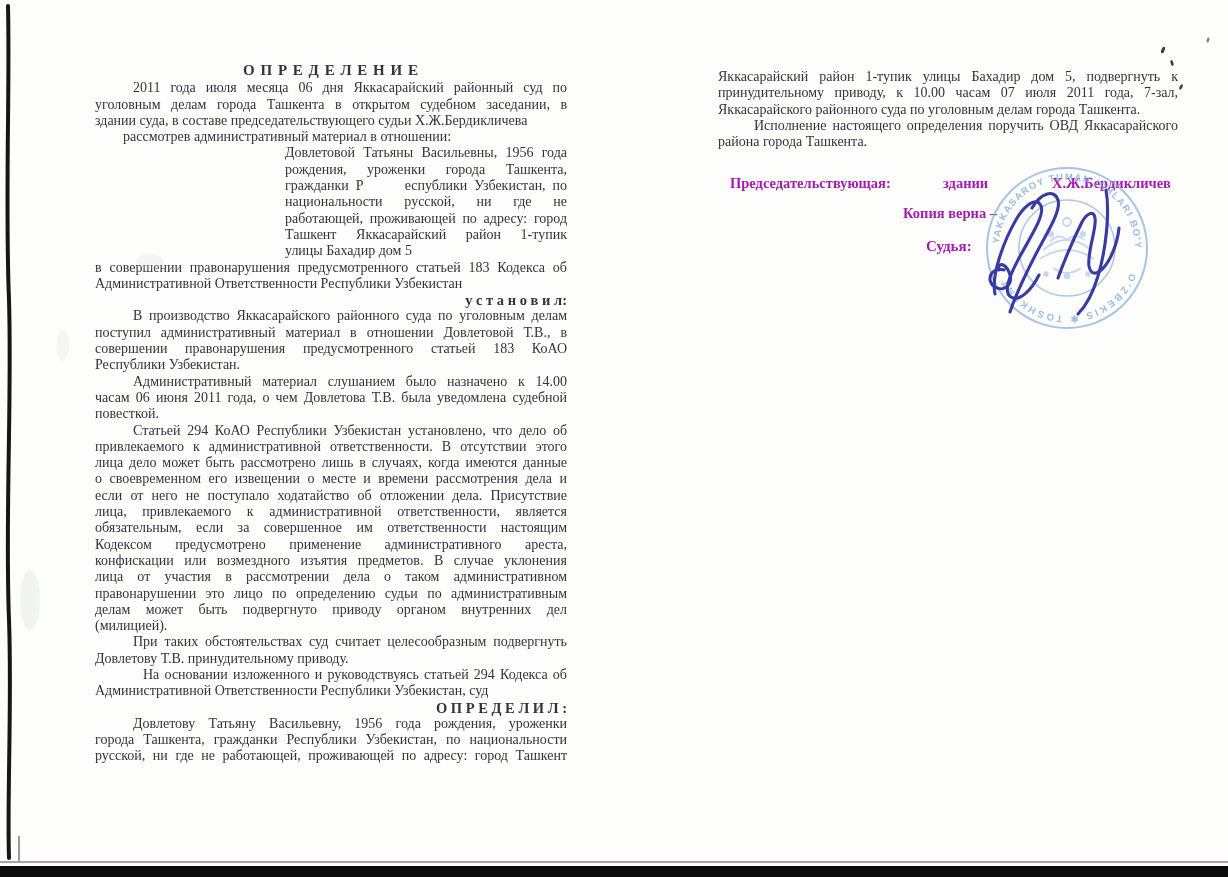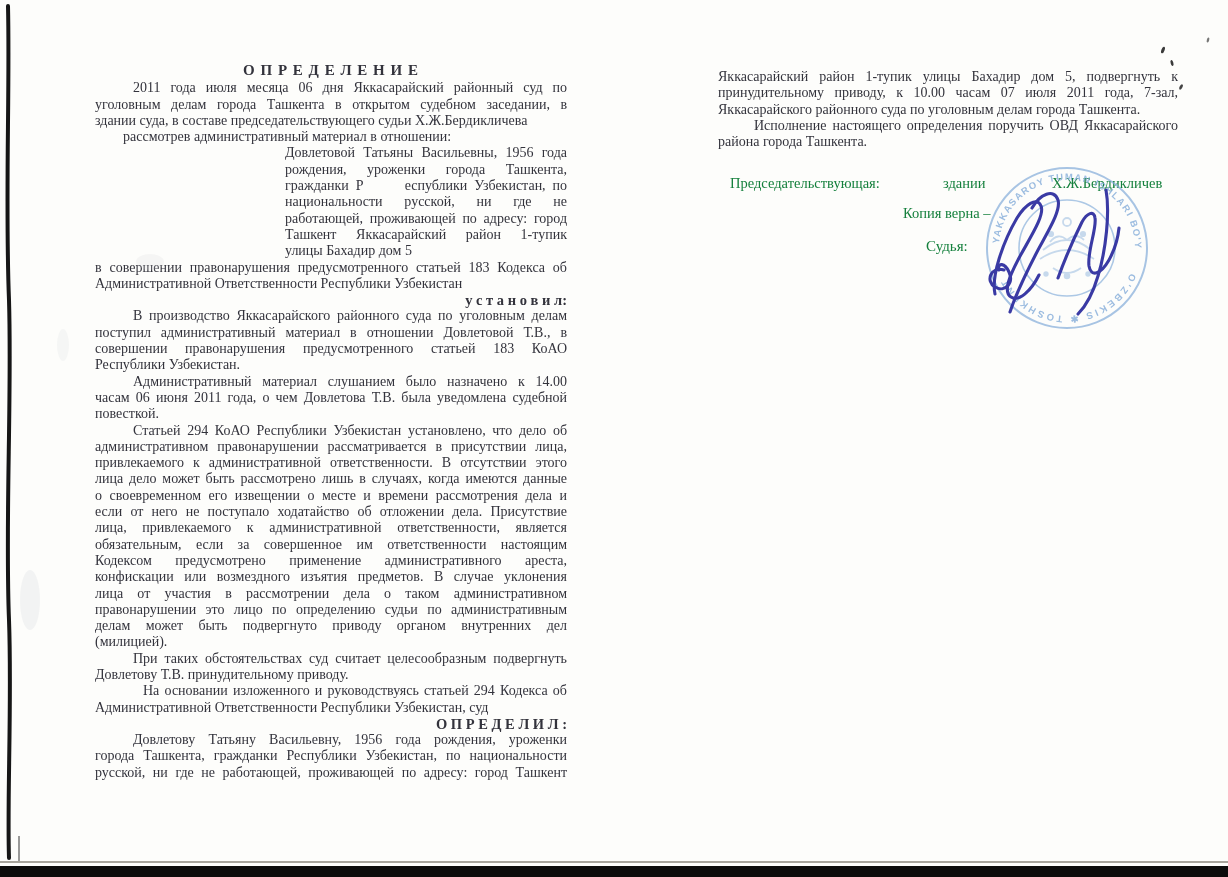--- a/index.html
+++ b/index.html
@@ -11,21 +11,21 @@
   }
   .col{position:absolute;font-size:14px;line-height:16.3px;}
   .col-left{left:95px;top:62px;width:472px;}
   .col-right{left:718px;top:69px;width:460px;}
   .blk{margin:0;}
   .ln{white-space:pre-wrap;text-align:left;}
   .ln.j{text-align:justify;text-align-last:justify;}
   .title{text-align:center;font-weight:700;font-size:15px;letter-spacing:1px;margin-bottom:2px;}
   .heading{text-align:right;font-weight:700;font-size:14.5px;}
   .inset{margin-left:190px;width:282px;}
-  .sig-label{position:absolute;font-weight:400;font-size:14.5px;color:#15803d;white-space:nowrap;}
+  .sig-label{position:absolute;font-weight:700;font-size:14.5px;color:#a21caf;white-space:nowrap;}
   #presiding{left:730px;top:175px;}
   #sig-word{left:943px;top:175px;}
   #judge-name{left:1052px;top:175px;}
   #copy-label{left:903px;top:205px;}
   #judge-label{left:926px;top:238px;font-size:15px;}
   #stamp-overlay{position:absolute;left:920px;top:150px;width:270px;height:240px;}
   #artifacts{position:absolute;left:0;top:0;width:1228px;height:877px;pointer-events:none;}
   .bottom-line{position:absolute;left:0;top:861px;width:1228px;height:2px;background:#a7a49c;}
   .bottom-bar{position:absolute;left:0;top:866px;width:1228px;height:11px;background:#0b0b0b;}
 </style>
@@ -64,21 +64,20 @@
         <div class="ln j">совершении правонарушения предусмотренного статьей 183 КоАО</div>
         <div class="ln">Республики Узбекистан.</div>
       </div>
       <div class="blk">
         <div class="ln j" style="text-indent: 38px;">Административный материал слушанием было назначено к 14.00</div>
         <div class="ln j">часам 06 июня 2011 года, о чем Довлетова Т.В. была уведомлена судебной</div>
         <div class="ln">повесткой.</div>
       </div>
       <div class="blk">
         <div class="ln j" style="text-indent: 38px; font-family: Liberation Serif, serif;">Статьей 294 КоАО Республики Узбекистан установлено, что дело об</div>
-        <div class="ln j">административном правонарушении рассматривается в присутствии лица,</div>
         <div class="ln j">привлекаемого к административной ответственности. В отсутствии этого</div>
         <div class="ln j">лица дело может быть рассмотрено лишь в случаях, когда имеются данные</div>
         <div class="ln j">о своевременном его извещении о месте и времени рассмотрения дела и</div>
         <div class="ln j">если от него не поступало ходатайство об отложении дела. Присутствие</div>
         <div class="ln j">лица, привлекаемого к административной ответственности, является</div>
         <div class="ln j">обязательным, если за совершенное им ответственности настоящим</div>
         <div class="ln j">Кодексом предусмотрено применение административного ареста,</div>
         <div class="ln j">конфискации или возмездного изъятия предметов. В случае уклонения</div>
         <div class="ln j">лица от участия в рассмотрении дела о таком административном</div>
         <div class="ln j">правонарушении это лицо по определению судьи по административным</div>

